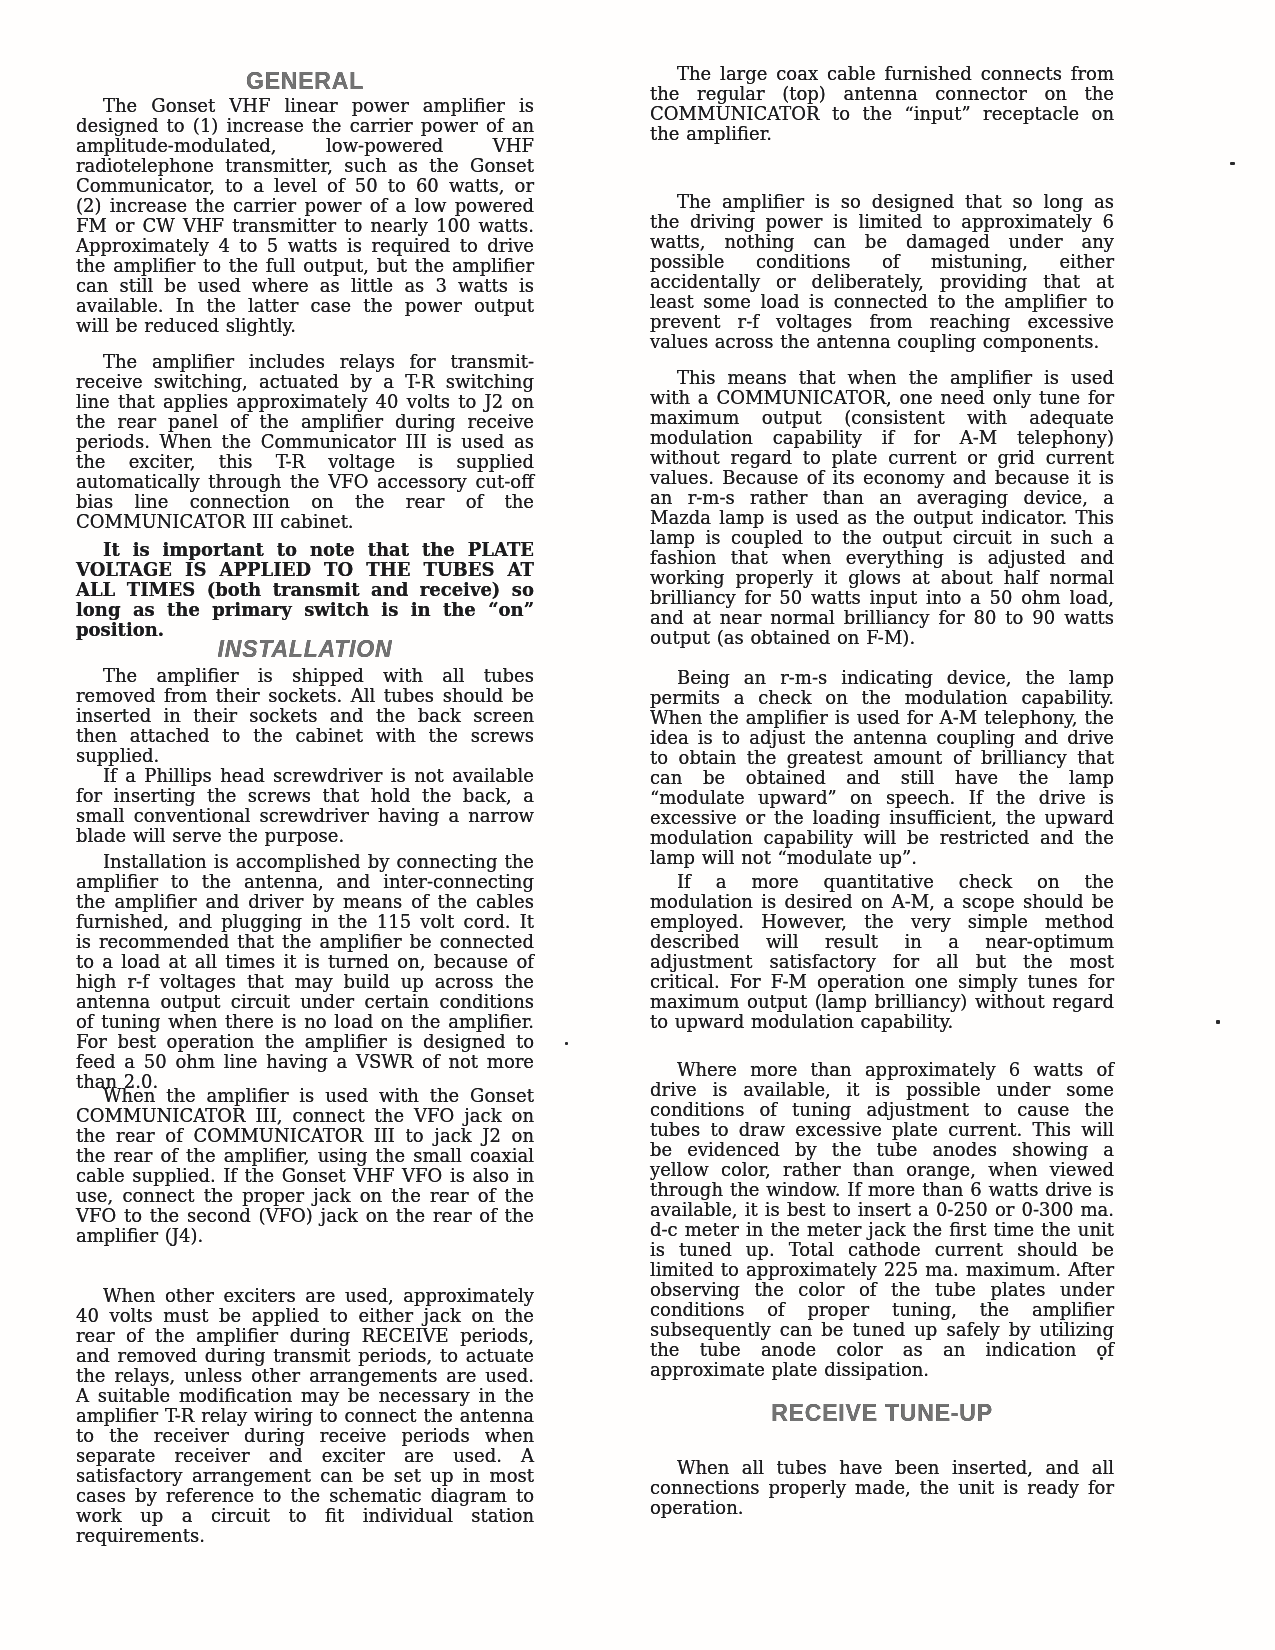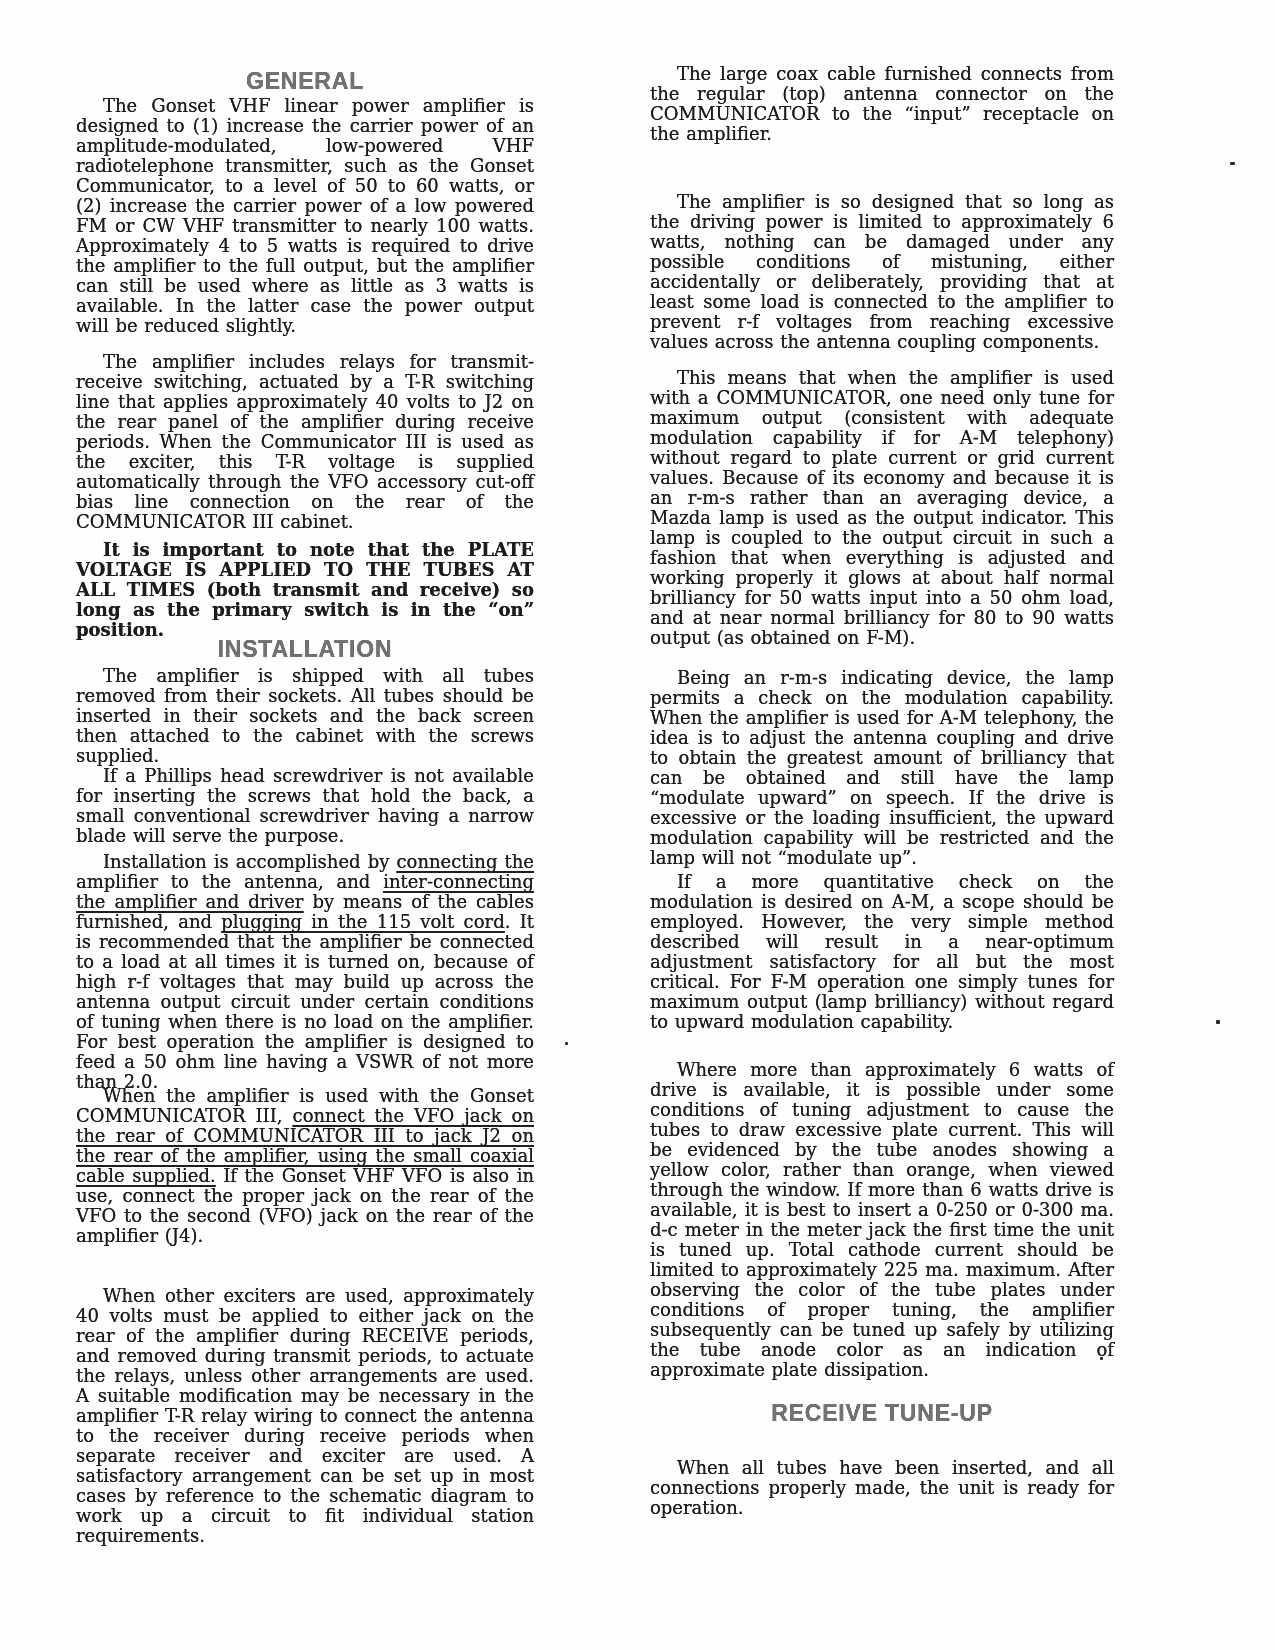--- a/index.html
+++ b/index.html
@@ -34,21 +34,20 @@
     left: 0; right: 0;
     margin: 0;
     font-size: 18px;
     line-height: 20px;
     text-align: justify;
     text-indent: 27px;
     text-shadow: 0 0 0.35px #2a2a2e;
     word-spacing: 1px;
   }
   .pen-underline {
-    text-decoration: underline;
     text-decoration-thickness: 2.4px;
     text-underline-offset: 3px;
     text-decoration-color: #1d1d22;
     -webkit-text-decoration-skip: none;
     text-decoration-skip-ink: none;
   }
   .ink-speck {
     position: absolute;
     background: #2a2a2c;
     border-radius: 1px;
@@ -56,21 +55,21 @@
 </style>
 </head>
 <body>
 
 <div class="page">
   <div class="column column-left">
       <h2 class="heading" style="top: 68px;">GENERAL</h2>
       <p class="para" style="top: 96px;"><span>The Gonset VHF linear power amplifier is designed to (1) increase the carrier power of an amplitude-modulated, low-powered VHF radiotelephone transmitter, such as the Gonset Communicator, to a level of 50 to 60 watts, or (2) increase the carrier power of a low powered FM or CW VHF transmitter to nearly 100 watts. Approximately 4 to 5 watts is required to drive the amplifier to the full output, but the amplifier can still be used where as little as 3 watts is available. In the latter case the power output will be reduced slightly.</span></p>
       <p class="para" style="top: 352px;"><span>The amplifier includes relays for transmit-receive switching, actuated by a T-R switching line that applies approximately 40 volts to J2 on the rear panel of the amplifier during receive periods. When the Communicator III is used as the exciter, this T-R voltage is supplied automatically through the VFO accessory cut-off bias line connection on the rear of the COMMUNICATOR III cabinet.</span></p>
       <p class="para" style="top: 540px; font-weight: bold;"><span>It is important to note that the PLATE VOLTAGE IS APPLIED TO THE TUBES AT ALL TIMES (both transmit and receive) so long as the primary switch is in the “on” position.</span></p>
-      <h2 class="heading" style="top: 636px;">INSTALLATION</h2>
+      <h2 class="heading" style="top: 636px; font-style: italic;">INSTALLATION</h2>
       <p class="para" style="top: 766px;"><span>If a Phillips head screwdriver is not available for inserting the screws that hold the back, a small conventional screwdriver having a narrow blade will serve the purpose.</span></p>
       <p class="para" style="top: 666px;"><span>The amplifier is shipped with all tubes removed from their sockets. All tubes should be inserted in their sockets and the back screen then attached to the cabinet with the screws supplied.</span></p>
       <p class="para" style="top: 852px;"><span>Installation is accomplished by </span><span class="pen-underline">connecting the</span><span> amplifier to the antenna, and </span><span class="pen-underline">inter-connecting the amplifier and driver</span><span> by means of the cables furnished, and </span><span class="pen-underline">plugging in the 115 volt cord</span><span>. It is recommended that the amplifier be connected to a load at all times it is turned on, because of high r-f voltages that may build up across the antenna output circuit under certain conditions of tuning when there is no load on the amplifier. For best operation the amplifier is designed to feed a 50 ohm line having a VSWR of not more than 2.0.</span></p>
       <p class="para" style="top: 1086px;"><span>When the amplifier is used with the Gonset COMMUNICATOR III, </span><span class="pen-underline">connect the VFO jack on the rear of COMMUNICATOR III to jack J2 on the rear of the amplifier, using the small coaxial cable supplied.</span><span> If the Gonset VHF VFO is also in use, connect the proper jack on the rear of the VFO to the second (VFO) jack on the rear of the amplifier (J4).</span></p>
       <p class="para" style="top: 1286px;"><span>When other exciters are used, approximately 40 volts must be applied to either jack on the rear of the amplifier during RECEIVE periods, and removed during transmit periods, to actuate the relays, unless other arrangements are used. A suitable modification may be necessary in the amplifier T-R relay wiring to connect the antenna to the receiver during receive periods when separate receiver and exciter are used. A satisfactory arrangement can be set up in most cases by reference to the schematic diagram to work up a circuit to fit individual station requirements.</span></p>
     </div>
   <div class="column column-right">
       <p class="para" style="top: 64px;"><span>The large coax cable furnished connects from the regular (top) antenna connector on the COMMUNICATOR to the “input” receptacle on the amplifier.</span></p>
       <p class="para" style="top: 192px;"><span>The amplifier is so designed that so long as the driving power is limited to approximately 6 watts, nothing can be damaged under any possible conditions of mistuning, either accidentally or deliberately, providing that at least some load is connected to the amplifier to prevent r-f voltages from reaching excessive values across the antenna coupling components.</span></p>
       <p class="para" style="top: 368px;"><span>This means that when the amplifier is used with a COMMUNICATOR, one need only tune for maximum output (consistent with adequate modulation capability if for A-M telephony) without regard to plate current or grid current values. Because of its economy and because it is an r-m-s rather than an averaging device, a Mazda lamp is used as the output indicator. This lamp is coupled to the output circuit in such a fashion that when everything is adjusted and working properly it glows at about half normal brilliancy for 50 watts input into a 50 ohm load, and at near normal brilliancy for 80 to 90 watts output (as obtained on F-M).</span></p>

